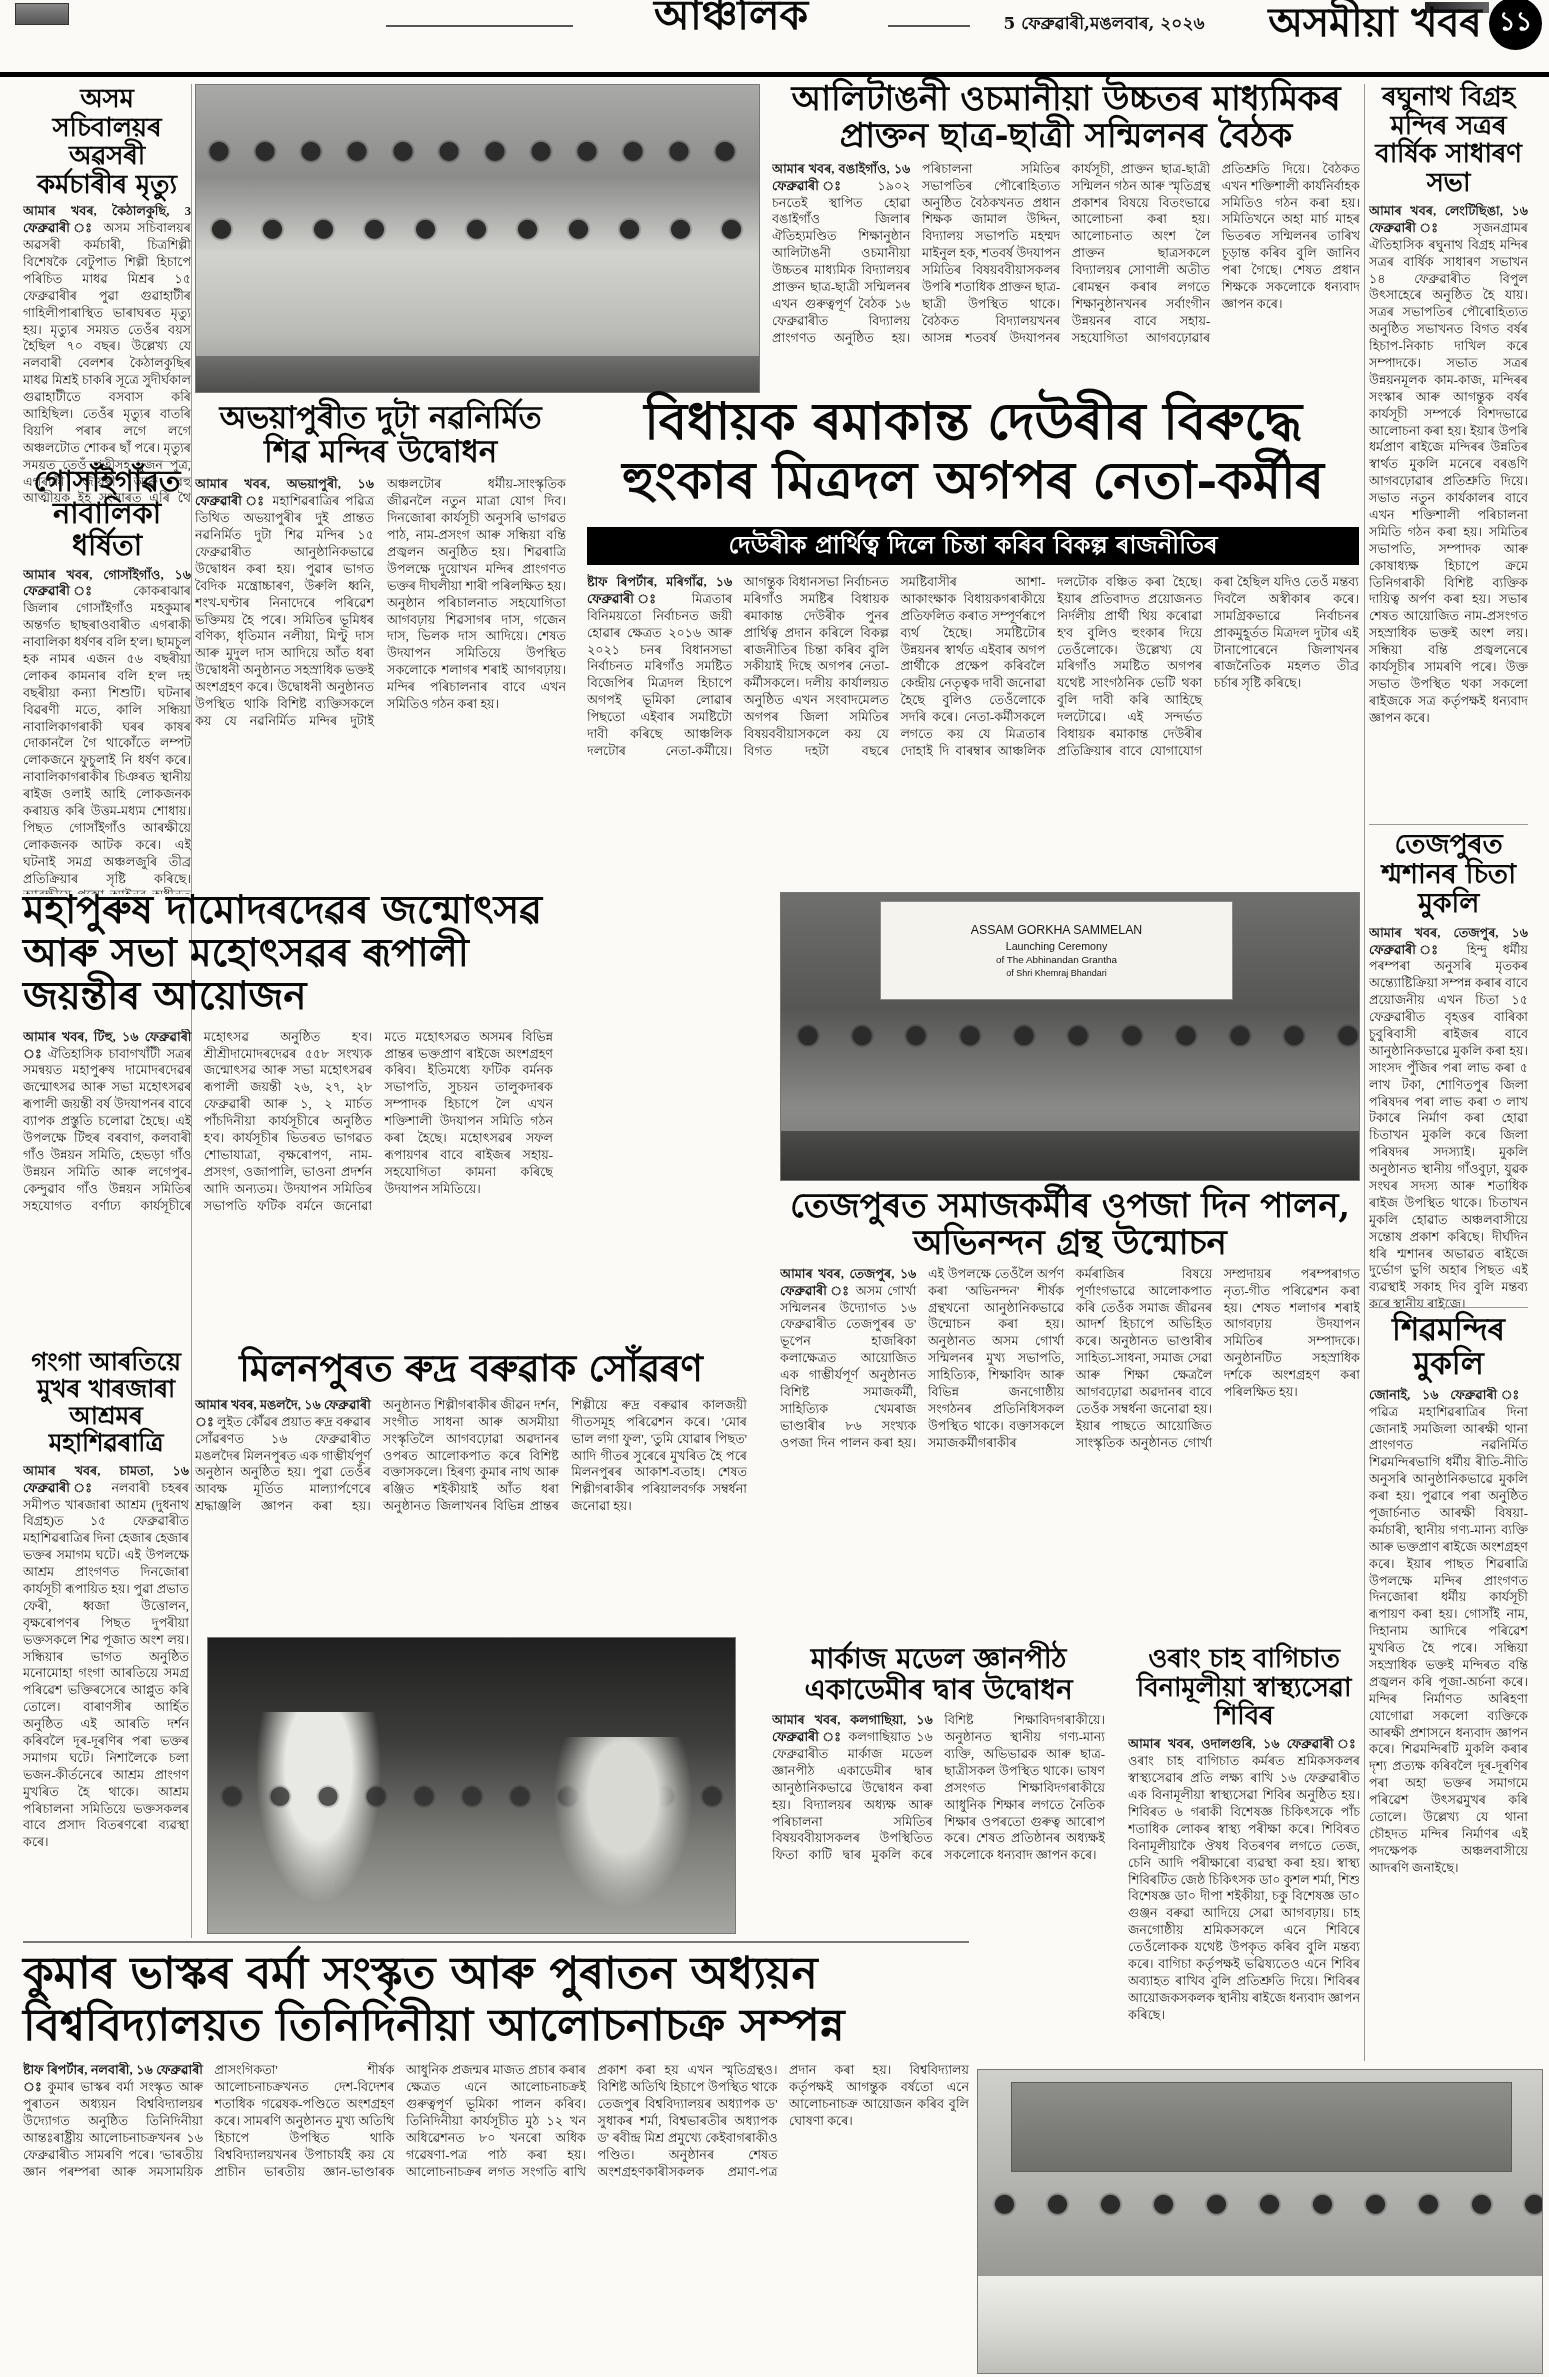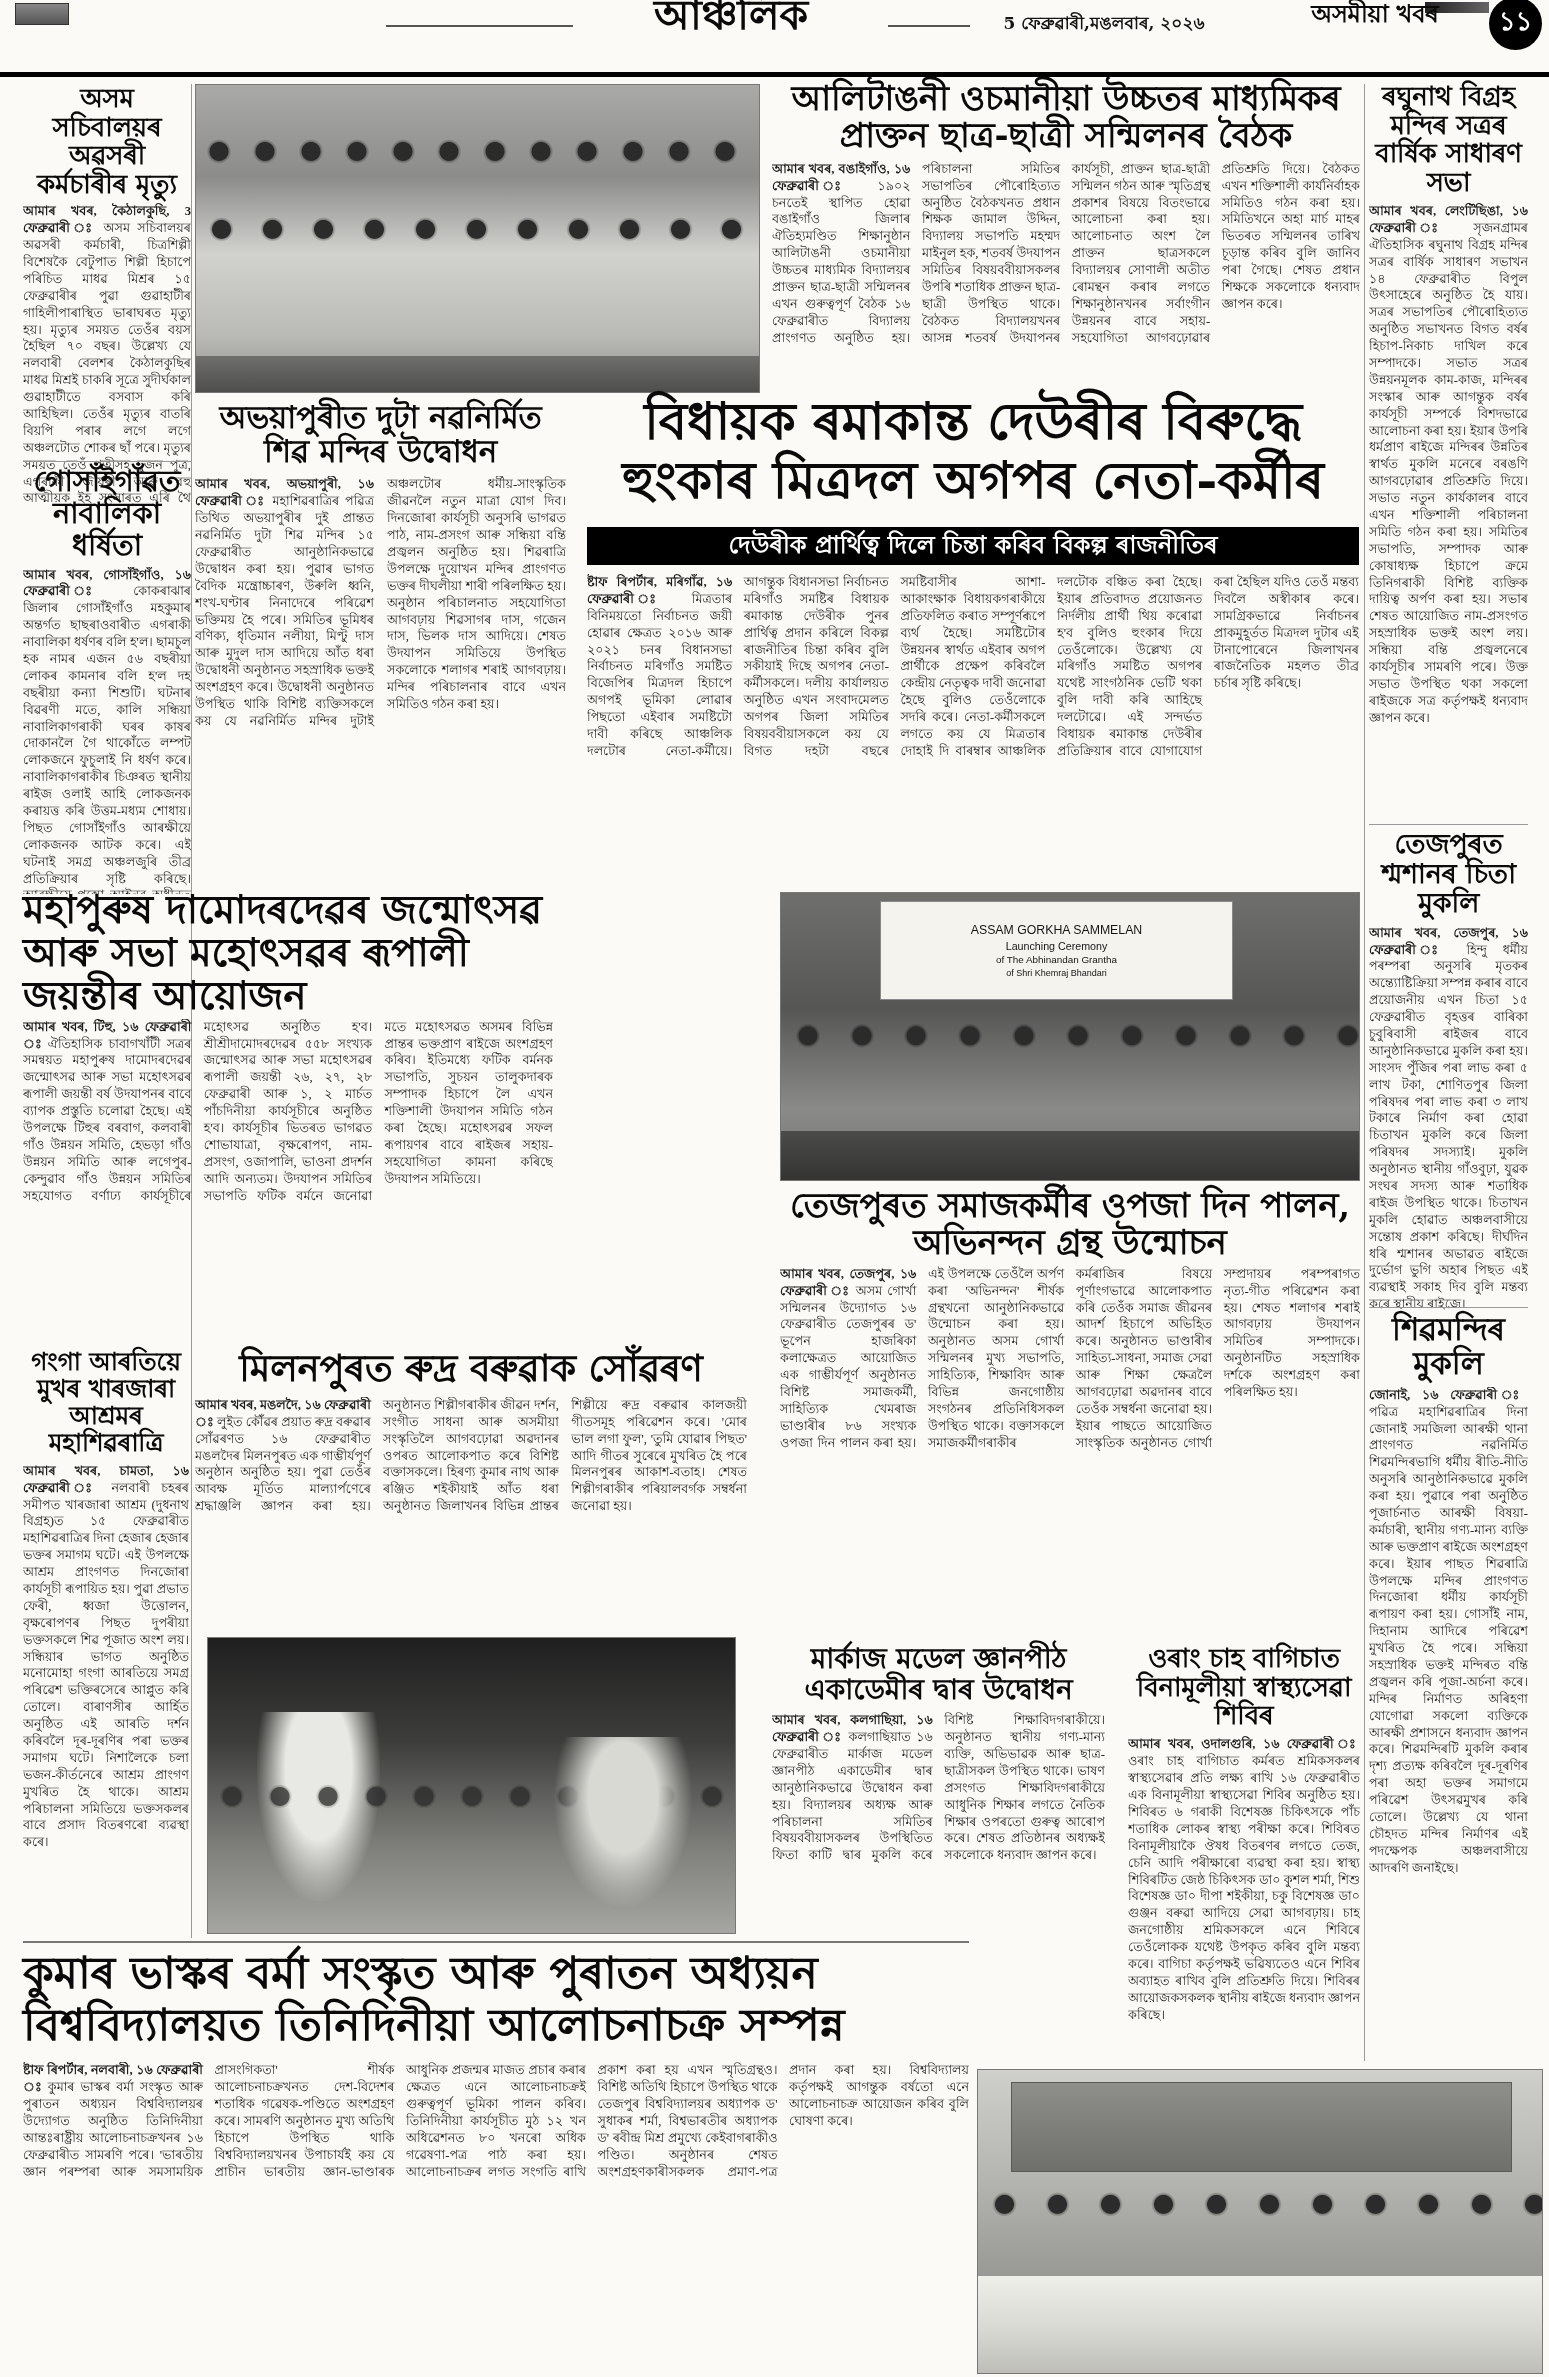--- a/index.html
+++ b/index.html
@@ -25,21 +25,21 @@
 
   <div class="abs" style="left:14.8px;top:3.3px;width:54px;height:21.3px;background:linear-gradient(180deg,#888,#555);border:0.8px solid #333"></div>
 
   <div class="abs hrule" style="left:386px;top:24.6px;width:187px;height:2.5px"></div>
   <div class="abs hl" style="left:579px;top:-6.6px;width:304px;font-size:41px">আঞ্চলিক</div>
   <div class="abs hrule" style="left:888px;top:24.6px;width:82px;height:2.5px"></div>
 
   <div class="abs" style="left:944px;top:9.9px;width:320px;text-align:center;font-weight:700;font-size:17px;font-family:'DejaVu Serif',serif">5 ফেব্ৰুৱাৰী,মঙলবাৰ, ২০২৬</div>
 
   <div class="abs" style="left:1425px;top:1.6px;width:64px;height:11.5px;background:linear-gradient(90deg,#222,#666);"></div>
-  <div class="abs hl" style="left:1264px;top:1.6px;width:222px;font-size:24px;line-height:1">অসমীয়া খবৰ</div>
+  <div class="abs hl" style="left:1264px;top:1.6px;width:222px;font-size:40px;line-height:1">অসমীয়া খবৰ</div>
   <div class="circle" style="left:1489px;top:-3.3px;width:53px;height:53px;font-size:26px;font-family:'DejaVu Serif',serif">১১</div>
 
   <div class="abs hrule" style="left:0;top:72px;width:1550px;height:4.9px;background:#000"></div>
 
   <div class="vrule" style="left:191px;top:84px;height:1854px"></div>
   <div class="vrule" style="left:1364px;top:84px;height:1977px"></div>
 
   <section class="art" style="left:23px;top:84px;width:168px;height:376px">
     <h2 class="hl" style="font-size:26px">অসম সচিবালয়ৰ অৱসৰী কৰ্মচাৰীৰ মৃত্যু</h2>
     <p class="bd" style="height:302px;margin-top:4.9px">
@@ -114,21 +114,21 @@
       <span>দেউৰীক প্ৰাৰ্থিত্ব দিলে চিন্তা কৰিব বিকল্প ৰাজনীতিৰ</span>
     </div>
     <p class="bd" style="position:absolute;left:0;top:182px;width:772px;height:297px;column-count:5;column-gap:11.5px">
       <b class="byl">ষ্টাফ ৰিপৰ্টাৰ, মৰিগাঁৱ, ১৬ ফেব্ৰুৱাৰী ঃ</b>
       <span>মিত্ৰতাৰ বিনিময়তো নিৰ্বাচনত জয়ী হোৱাৰ ক্ষেত্ৰত ২০১৬ আৰু ২০২১ চনৰ বিধানসভা নিৰ্বাচনত মৰিগাঁও সমষ্টিত বিজেপিৰ মিত্ৰদল হিচাপে অগপই ভূমিকা লোৱাৰ পিছতো এইবাৰ সমষ্টিটো দাবী কৰিছে আঞ্চলিক দলটোৰ নেতা-কৰ্মীয়ে। আগন্তুক বিধানসভা নিৰ্বাচনত মৰিগাঁও সমষ্টিৰ বিধায়ক ৰমাকান্ত দেউৰীক পুনৰ প্ৰাৰ্থিত্ব প্ৰদান কৰিলে বিকল্প ৰাজনীতিৰ চিন্তা কৰিব বুলি সকীয়াই দিছে অগপৰ নেতা-কৰ্মীসকলে। দলীয় কাৰ্যালয়ত অনুষ্ঠিত এখন সংবাদমেলত অগপৰ জিলা সমিতিৰ বিষয়ববীয়াসকলে কয় যে বিগত দহটা বছৰে সমষ্টিবাসীৰ আশা-আকাংক্ষাক বিধায়কগৰাকীয়ে প্ৰতিফলিত কৰাত সম্পূৰ্ণৰূপে ব্যৰ্থ হৈছে। সমষ্টিটোৰ উন্নয়নৰ স্বাৰ্থত এইবাৰ অগপ প্ৰাৰ্থীকে প্ৰক্ষেপ কৰিবলৈ কেন্দ্ৰীয় নেতৃত্বক দাবী জনোৱা হৈছে বুলিও তেওঁলোকে সদৰি কৰে। নেতা-কৰ্মীসকলে লগতে কয় যে মিত্ৰতাৰ দোহাই দি বাৰম্বাৰ আঞ্চলিক দলটোক বঞ্চিত কৰা হৈছে। ইয়াৰ প্ৰতিবাদত প্ৰয়োজনত নিৰ্দলীয় প্ৰাৰ্থী থিয় কৰোৱা হ'ব বুলিও হুংকাৰ দিয়ে তেওঁলোকে। উল্লেখ্য যে মৰিগাঁও সমষ্টিত অগপৰ যথেষ্ট সাংগঠনিক ভেটি থকা বুলি দাবী কৰি আহিছে দলটোৱে। এই সন্দৰ্ভত বিধায়ক ৰমাকান্ত দেউৰীৰ প্ৰতিক্ৰিয়াৰ বাবে যোগাযোগ কৰা হৈছিল যদিও তেওঁ মন্তব্য দিবলৈ অস্বীকাৰ কৰে। সামগ্ৰিকভাৱে নিৰ্বাচনৰ প্ৰাকমুহূৰ্তত মিত্ৰদল দুটাৰ এই টানাপোৰেনে জিলাখনৰ ৰাজনৈতিক মহলত তীব্ৰ চৰ্চাৰ সৃষ্টি কৰিছে।</span>
     </p>
   </section>
 
   <section class="art" style="left:23px;top:888px;width:530px;height:452px">
     <h2 class="hl" style="font-size:39px;text-align:left">মহাপুৰুষ দামোদৰদেৱৰ জন্মোৎসৱ আৰু সভা মহোৎসৱৰ ৰূপালী জয়ন্তীৰ আয়োজন</h2>
-    <p class="bd" style="height:322px;margin-top:2px;column-count:3;column-gap:12.3px">
+    <p class="bd" style="height:322px;margin-top:12px;column-count:3;column-gap:12.3px">
       <b class="byl">আমাৰ খবৰ, টিহু, ১৬ ফেব্ৰুৱাৰী ঃ</b>
       <span>ঐতিহাসিক চাবাগখাঁটী সত্ৰৰ সমন্বয়ত মহাপুৰুষ দামোদৰদেৱৰ জন্মোৎসৱ আৰু সভা মহোৎসৱৰ ৰূপালী জয়ন্তী বৰ্ষ উদযাপনৰ বাবে ব্যাপক প্ৰস্তুতি চলোৱা হৈছে। এই উপলক্ষে টিহুৰ বৰবাগ, কলবাৰী গাঁও উন্নয়ন সমিতি, হেভড়া গাঁও উন্নয়ন সমিতি আৰু লগেপুৰ-কেন্দুৱাব গাঁও উন্নয়ন সমিতিৰ সহযোগত বৰ্ণাঢ্য কাৰ্যসূচীৰে মহোৎসৱ অনুষ্ঠিত হ'ব। শ্ৰীশ্ৰীদামোদৰদেৱৰ ৫৫৮ সংখ্যক জন্মোৎসৱ আৰু সভা মহোৎসৱৰ ৰূপালী জয়ন্তী ২৬, ২৭, ২৮ ফেব্ৰুৱাৰী আৰু ১, ২ মাৰ্চত পাঁচদিনীয়া কাৰ্যসূচীৰে অনুষ্ঠিত হ'ব। কাৰ্যসূচীৰ ভিতৰত ভাগৱত শোভাযাত্ৰা, বৃক্ষৰোপণ, নাম-প্ৰসংগ, ওজাপালি, ভাওনা প্ৰদৰ্শন আদি অন্যতম। উদযাপন সমিতিৰ সভাপতি ফটিক বৰ্মনে জনোৱা মতে মহোৎসৱত অসমৰ বিভিন্ন প্ৰান্তৰ ভক্তপ্ৰাণ ৰাইজে অংশগ্ৰহণ কৰিব। ইতিমধ্যে ফটিক বৰ্মনক সভাপতি, সুচয়ন তালুকদাৰক সম্পাদক হিচাপে লৈ এখন শক্তিশালী উদযাপন সমিতি গঠন কৰা হৈছে। মহোৎসৱৰ সফল ৰূপায়ণৰ বাবে ৰাইজৰ সহায়-সহযোগিতা কামনা কৰিছে উদযাপন সমিতিয়ে।</span>
     </p>
   </section>
 
   <div class="ph" style="left:780px;top:892px;width:580px;height:289px;background:linear-gradient(180deg,#6f6f6d 0%,#565654 40%,#8a8a88 75%,#757573 100%)">
     <div class="banner" style="left:99px;top:8.2px;width:353px;height:99px">
       <span style="font-size:12.3px;font-weight:400">ASSAM GORKHA SAMMELAN</span>
       <span style="font-size:10.7px">Launching Ceremony</span>
       <span style="font-size:9.9px">of The Abhinandan Grantha</span>

